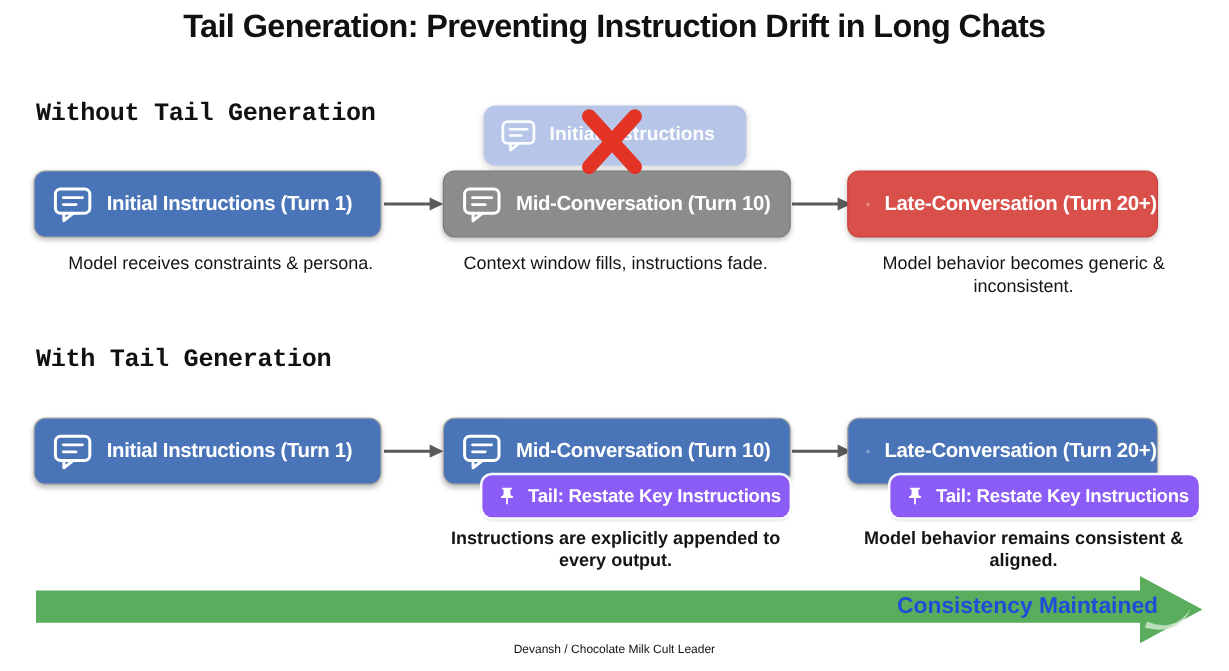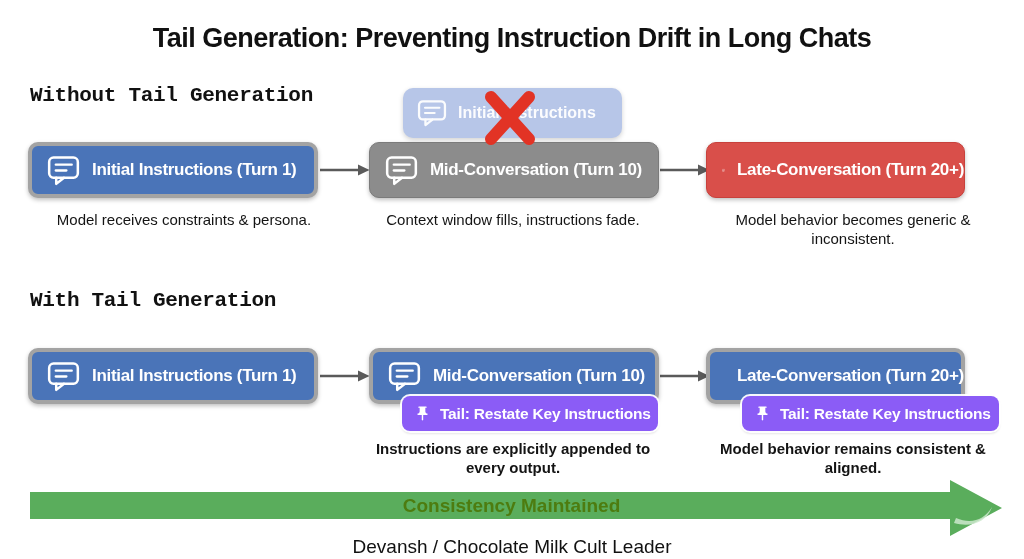--- a/index.html
+++ b/index.html
@@ -2,40 +2,40 @@
 <html><head>
 <meta charset="utf-8">
 <style>
   html,body { margin:0; padding:0; background:#fff; }
   .canvas {
     position:relative; width:1024px; height:559px; background:#ffffff;
     font-family:"Liberation Sans", sans-serif; overflow:hidden;
   }
   .title {
     position:absolute; top:7px; left:0; width:100%; text-align:center;
-    font-size:27px; font-weight:bold; color:#111; letter-spacing:-0.5px;margin-top:16px;
+    font-size:27px; font-weight:bold; color:#111; letter-spacing:-0.5px;
   }
   .section-heading {
     position:absolute; font-size:21px; font-weight:bold; color:#111;
     letter-spacing:-0.3px;
     font-family:Liberation Mono, monospace;
   }
   .heading-without { left:30px; top:84px; }
   .heading-with { left:30px; top:289px; }
 
   .node {
     position:absolute; height:56px; border-radius:10px;
     display:flex; align-items:center; padding-left:15px; gap:12px;
     box-sizing:border-box; box-shadow:0 2px 4px rgba(0,0,0,.25); z-index:2;
   }
   .node .label {
     color:#fff; font-weight:700; font-size:17px; letter-spacing:-0.3px;
     white-space:nowrap;
   }
-  .blue { background:#4a74b8; border:4px solid #a3a3a3; }
+  .blue { background:#4a74b8; border:1px solid #a3a3a3; }
   .gray { background:#8c8c8c; border:1px solid #7b7b7b; }
   .red  { background:#d94f4a; border:1px solid #c8413c; }
 
   .row1 { top:142px; }
   .row2 { top:348px; }
   .col1 { left:28px;  width:290px; }
   .col2 { left:369px; width:290px; }
   .col3 { left:706px; width:259px; }
 
   .ghost {
@@ -69,26 +69,26 @@
   .cap-col3 { left:698px; }
 
   .connector { position:absolute; z-index:1; }
   .conn-a { left:320px; top:163px; }
   .conn-b { left:660px; top:163px; }
   .conn-c { left:320px; top:369px; }
   .conn-d { left:660px; top:369px; }
 
   .banner-arrow { position:absolute; left:30px; top:477px; z-index:1; }
   .banner-label {
-    position:absolute; left:0; top:493px; width:965px; text-align:center;
-    color:#4d7c0f; font-weight:700; font-size:19px; line-height:26px; z-index:2;padding-left:29px;
+    position:absolute; left:0; top:493px; width:965px; text-align:right;
+    color:#1d4ed8; font-weight:700; font-size:19px; line-height:26px; z-index:2;
   }
   .footer {
     position:absolute; left:0; top:536px; width:1024px; text-align:center;
-    font-size:19px; color:#111;
+    font-size:10px; color:#111;
   }
 </style>
 </head>
 <body>
 
 <div class="canvas">
 
   <div class="title">Tail Generation: Preventing Instruction Drift in Long Chats</div>
 
   <div class="section-heading heading-without">Without Tail Generation</div>

